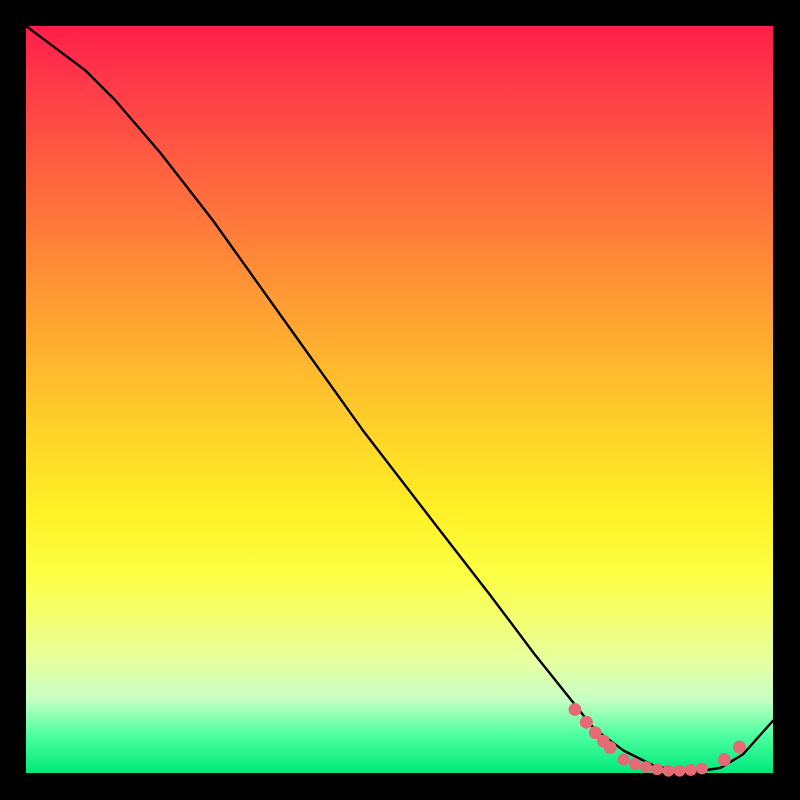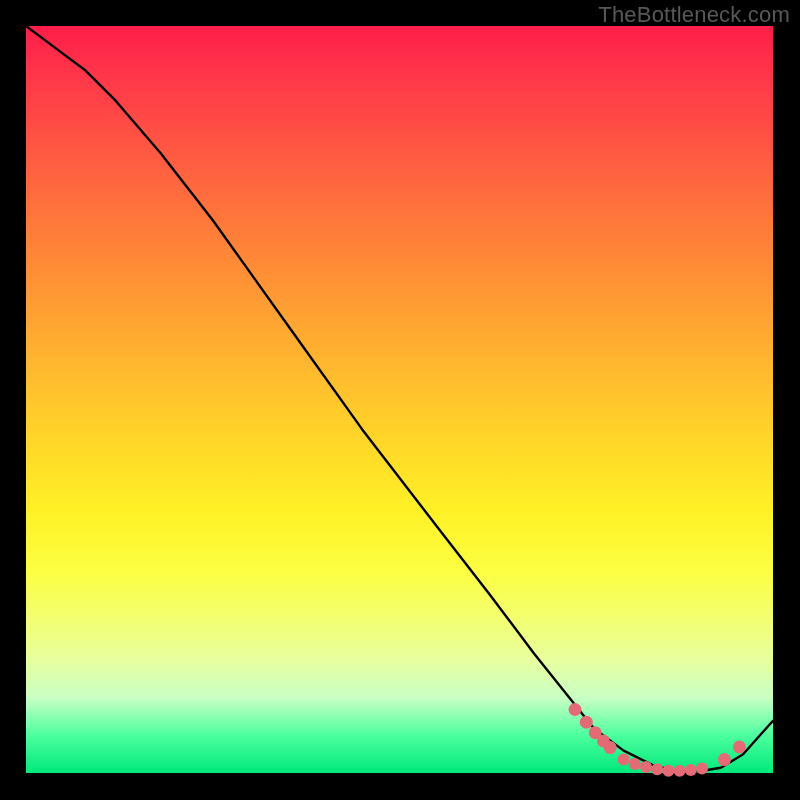--- a/index.html
+++ b/index.html
@@ -57,21 +57,20 @@
     top: 0;
     width: 747px;
     height: 747px;
     overflow: visible;
   }
 </style>
 </head>
 <body>
 
 <div class="frame">
-  <div class="watermark">TheBottleneck.com</div>
 
   <div class="plot-area">
     <svg class="curve" viewBox="0 0 747 747" preserveAspectRatio="none">
       <path id="main-curve" fill="none" stroke="#000" stroke-width="2.4" stroke-linecap="round" stroke-linejoin="round" d="M0.0 0.0 L29.9 22.4 L59.8 44.8 L89.6 74.7 L134.5 127.0 L186.8 194.2 L261.4 298.8 L336.2 403.4 L410.9 500.5 L463.1 567.7 L508.0 627.5 L537.8 664.8 L567.7 702.2 L597.6 724.6 L627.5 739.5 L649.9 744.8 L672.3 745.5 L694.7 741.8 L717.1 728.3 L747.0 694.7"></path>
       <g id="dots-layer">
           <circle cx="549.0" cy="683.5" r="6.5" fill="#e46a75"></circle>
           <circle cx="560.3" cy="696.2" r="6.5" fill="#e46a75"></circle>
           <circle cx="569.2" cy="706.7" r="6.5" fill="#e46a75"></circle>
           <circle cx="577.4" cy="714.9" r="6.5" fill="#e46a75"></circle>
           <circle cx="584.2" cy="721.6" r="6.5" fill="#e46a75"></circle>

